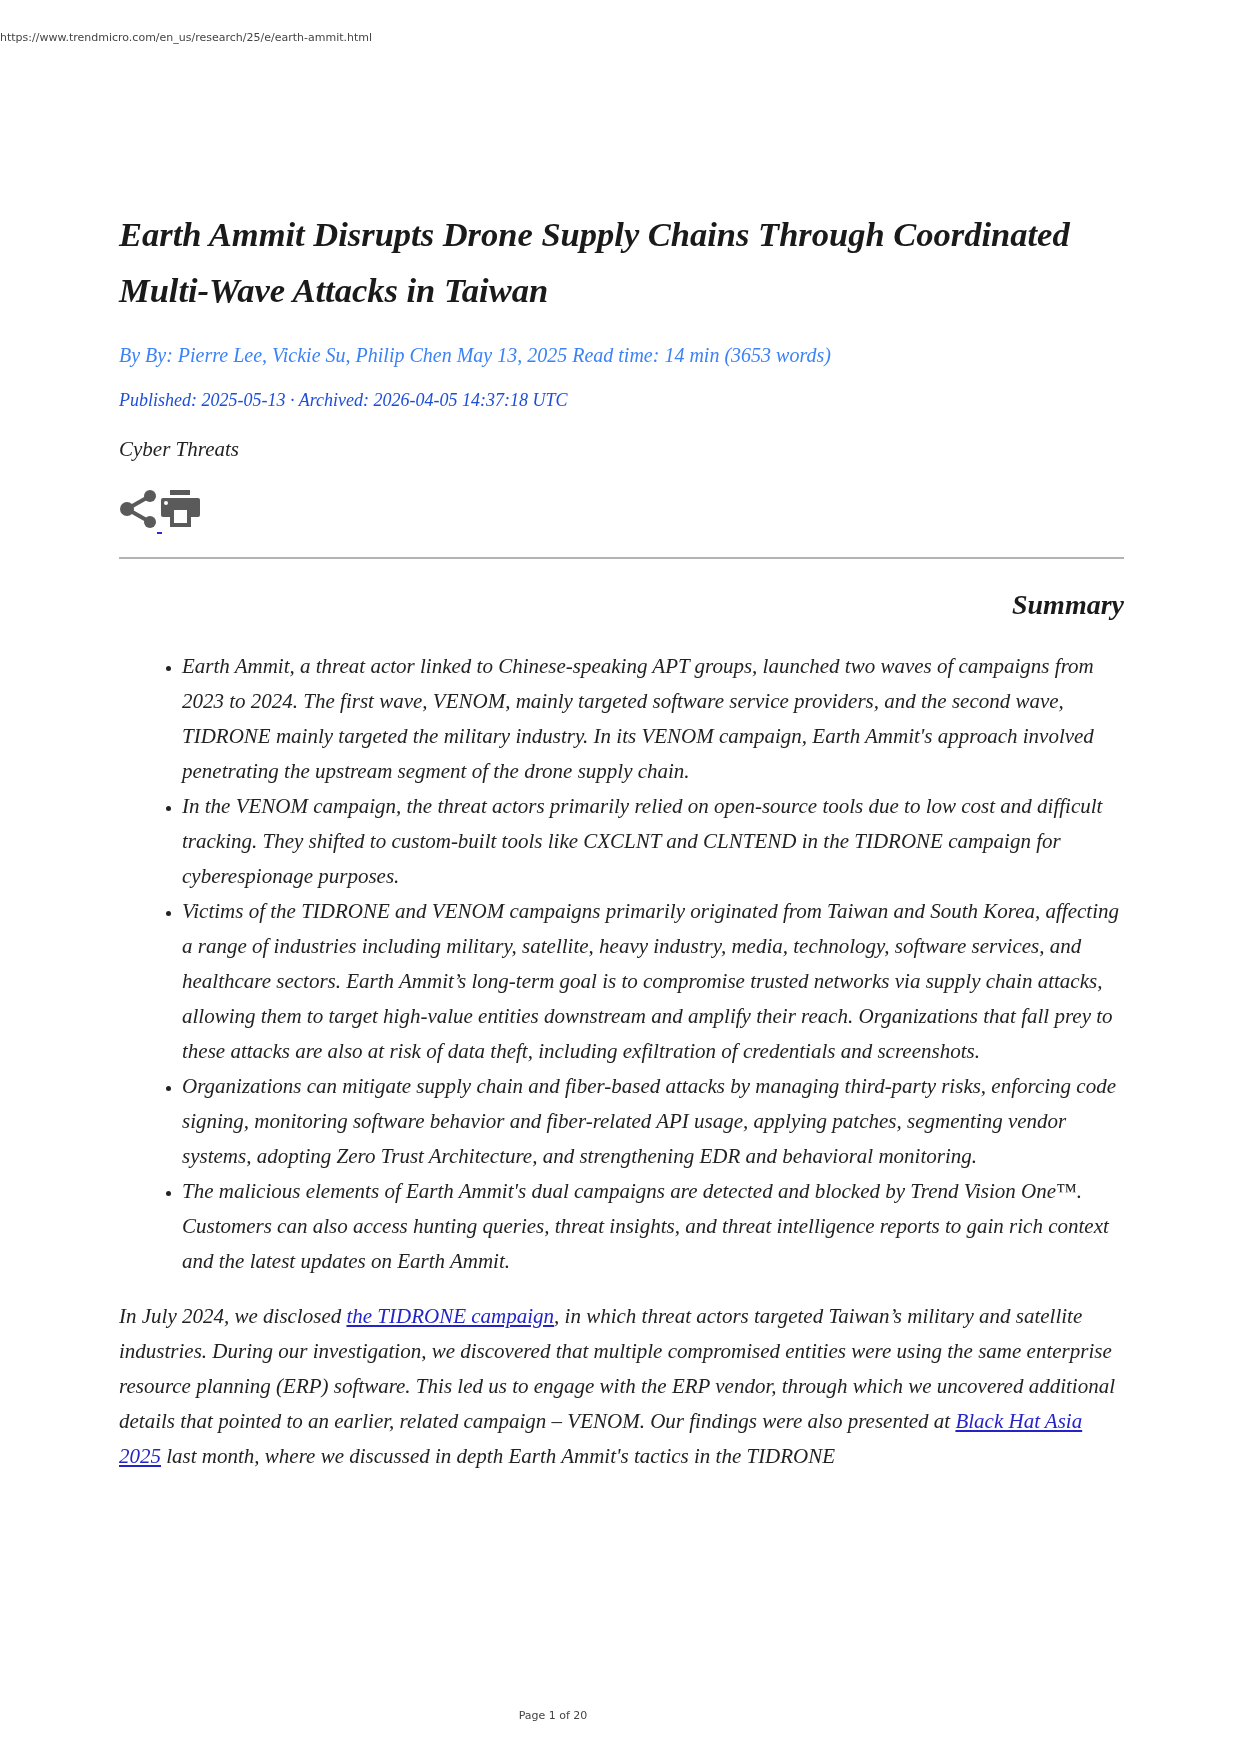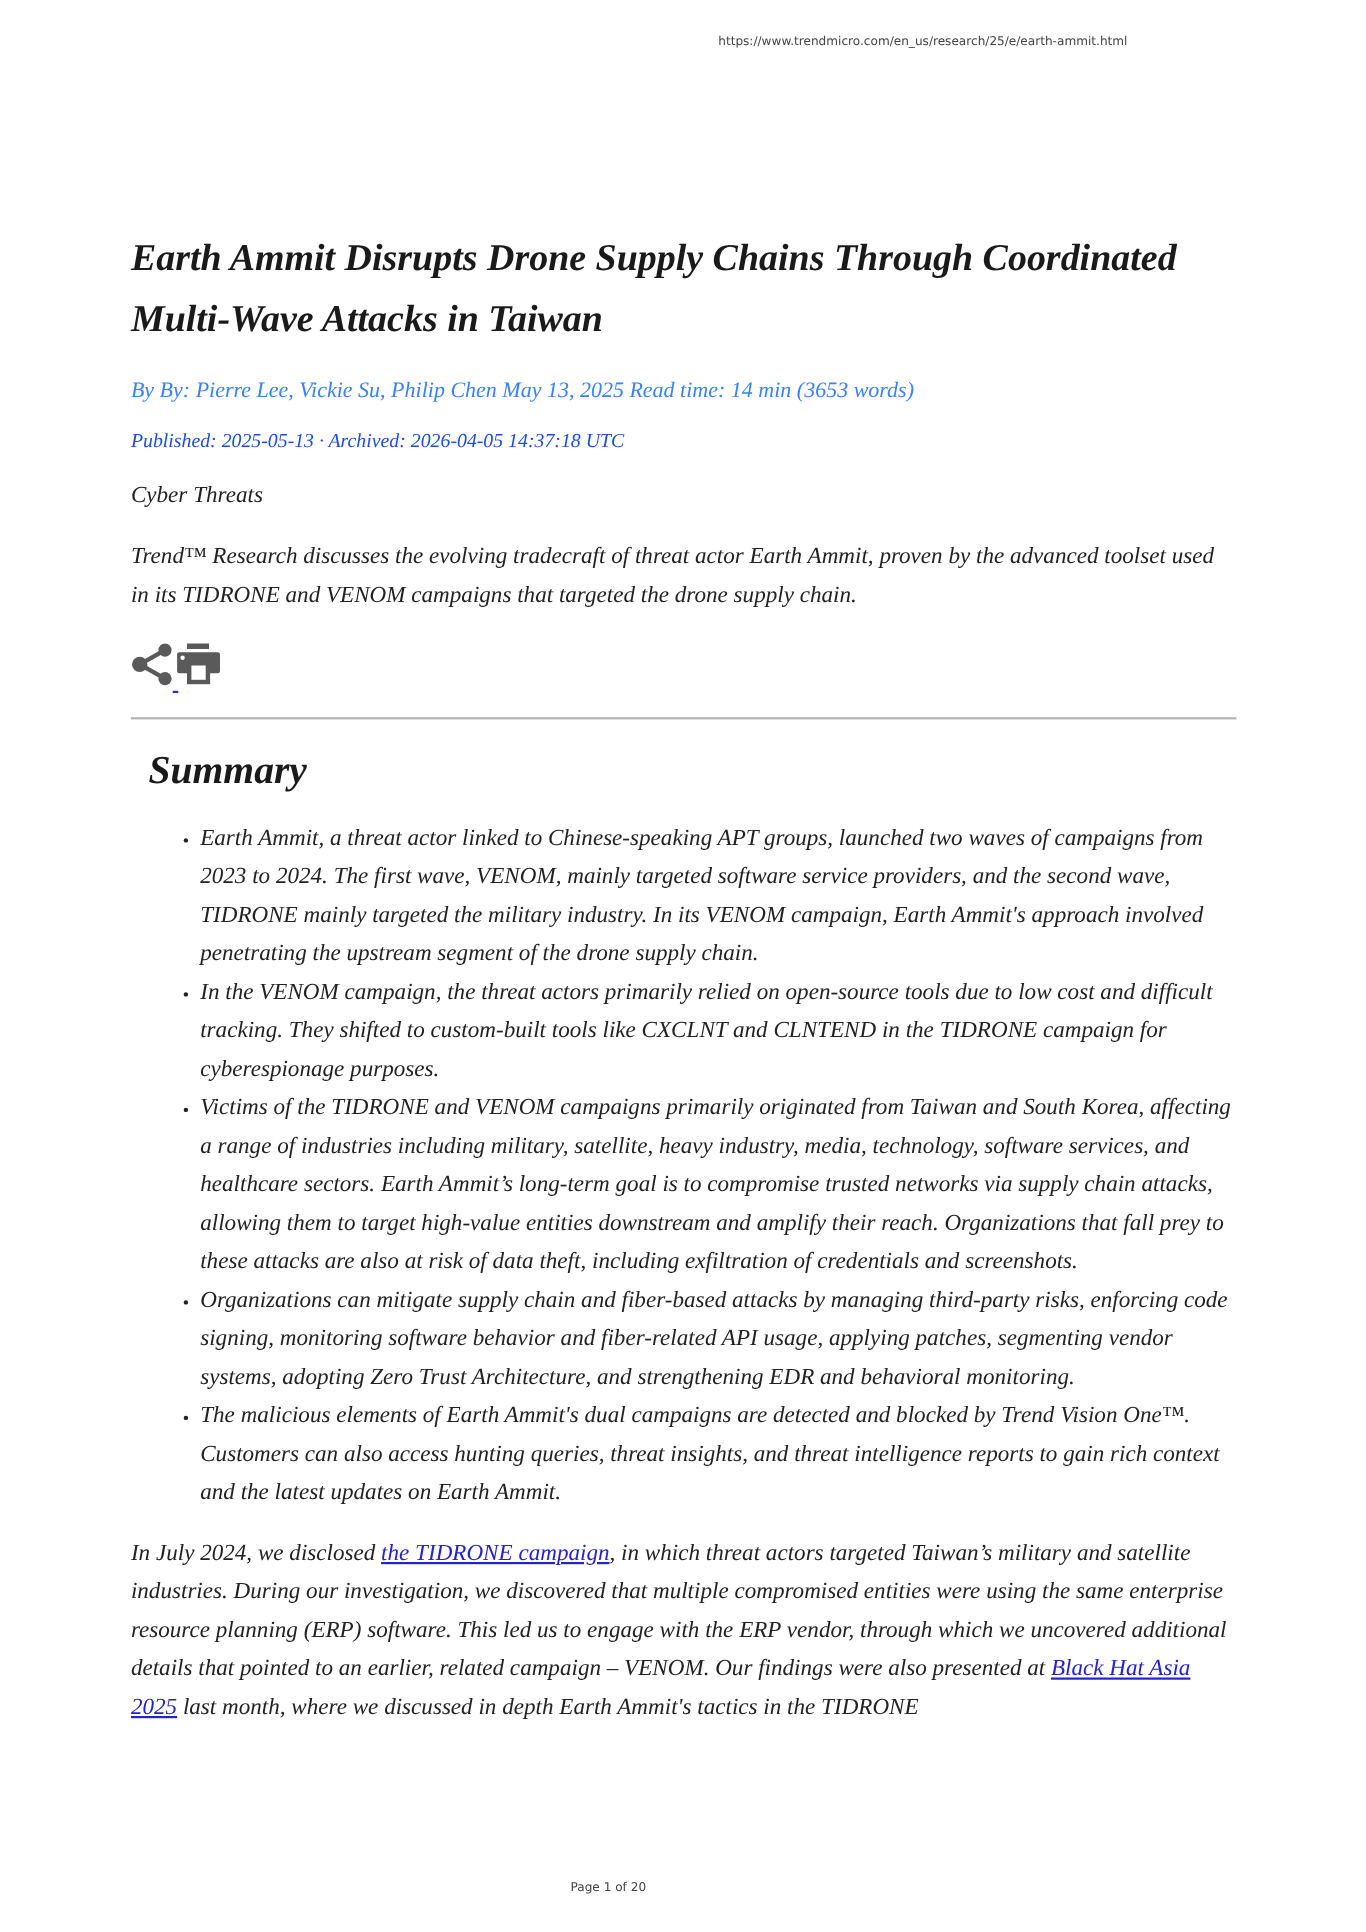--- a/index.html
+++ b/index.html
@@ -9,21 +9,21 @@
       position: relative;
       font-family: "Liberation Serif", serif;
       color: #222222;
       overflow: hidden;
     }
     .url-header {
       position: absolute;
       top: 31px;
       left: 0;
       width: 1025px;
-      text-align: right;
+      text-align: left;
       font-family: "DejaVu Sans", sans-serif;
       font-size: 11px;
       color: #444444;
     }
     .content {
       position: absolute;
       left: 119px;
       top: 206px;
       width: 1005px;
       font-style: italic;
@@ -80,26 +80,27 @@
       height: 2px;
       background: #2b2bd4;
     }
     hr.divider {
       margin: 24px 0 0 0;
       border: none;
       border-top: 2px solid #b3b3b3;
       height: 0;
     }
     h2.section {
-      margin: 28px 0 0 16px;
+      margin: 28px 0 0 4px;
       font-family: "Liberation Serif", serif;
       font-weight: bold;
-      font-size: 36px;
+      font-size: 28px;
       line-height: 36px;
       color: #1a1a1a;
+      text-align: right;
     }
     ul.summary {
       margin: 26px 0 0 0;
       padding-left: 63px;
       font-size: 21px;
       line-height: 35px;
       color: #222222;
     }
     ul.summary li { padding-left: 0; }
     ul.summary li::marker { font-size: 16px; }
@@ -132,21 +133,20 @@
 
 <div class="content">
   <h1 class="title">Earth Ammit Disrupts Drone Supply Chains Through Coordinated Multi-Wave Attacks in Taiwan</h1>
 
   <div class="byline">By By: Pierre Lee, Vickie Su, Philip Chen May 13, 2025 Read time: 14 min (3653 words)</div>
 
   <div class="archive-meta">Published: 2025-05-13 · Archived: 2026-04-05 14:37:18 UTC</div>
 
   <div class="category">Cyber Threats</div>
 
-  <div class="intro">Trend™ Research discusses the evolving tradecraft of threat actor Earth Ammit, proven by the advanced toolset used in its TIDRONE and VENOM campaigns that targeted the drone supply chain.</div>
 
   <div class="actions">
     <span class="icon-link">
       <svg width="38" height="40" viewBox="0 0 38 40">
         <line x1="8" y1="20" x2="31" y2="7" stroke="#5a5a5a" stroke-width="4"></line>
         <line x1="8" y1="20" x2="31" y2="33" stroke="#5a5a5a" stroke-width="4"></line>
         <circle cx="8" cy="20" r="7" fill="#5a5a5a"></circle>
         <circle cx="31" cy="7" r="6" fill="#5a5a5a"></circle>
         <circle cx="31" cy="33" r="6" fill="#5a5a5a"></circle>
       </svg>

